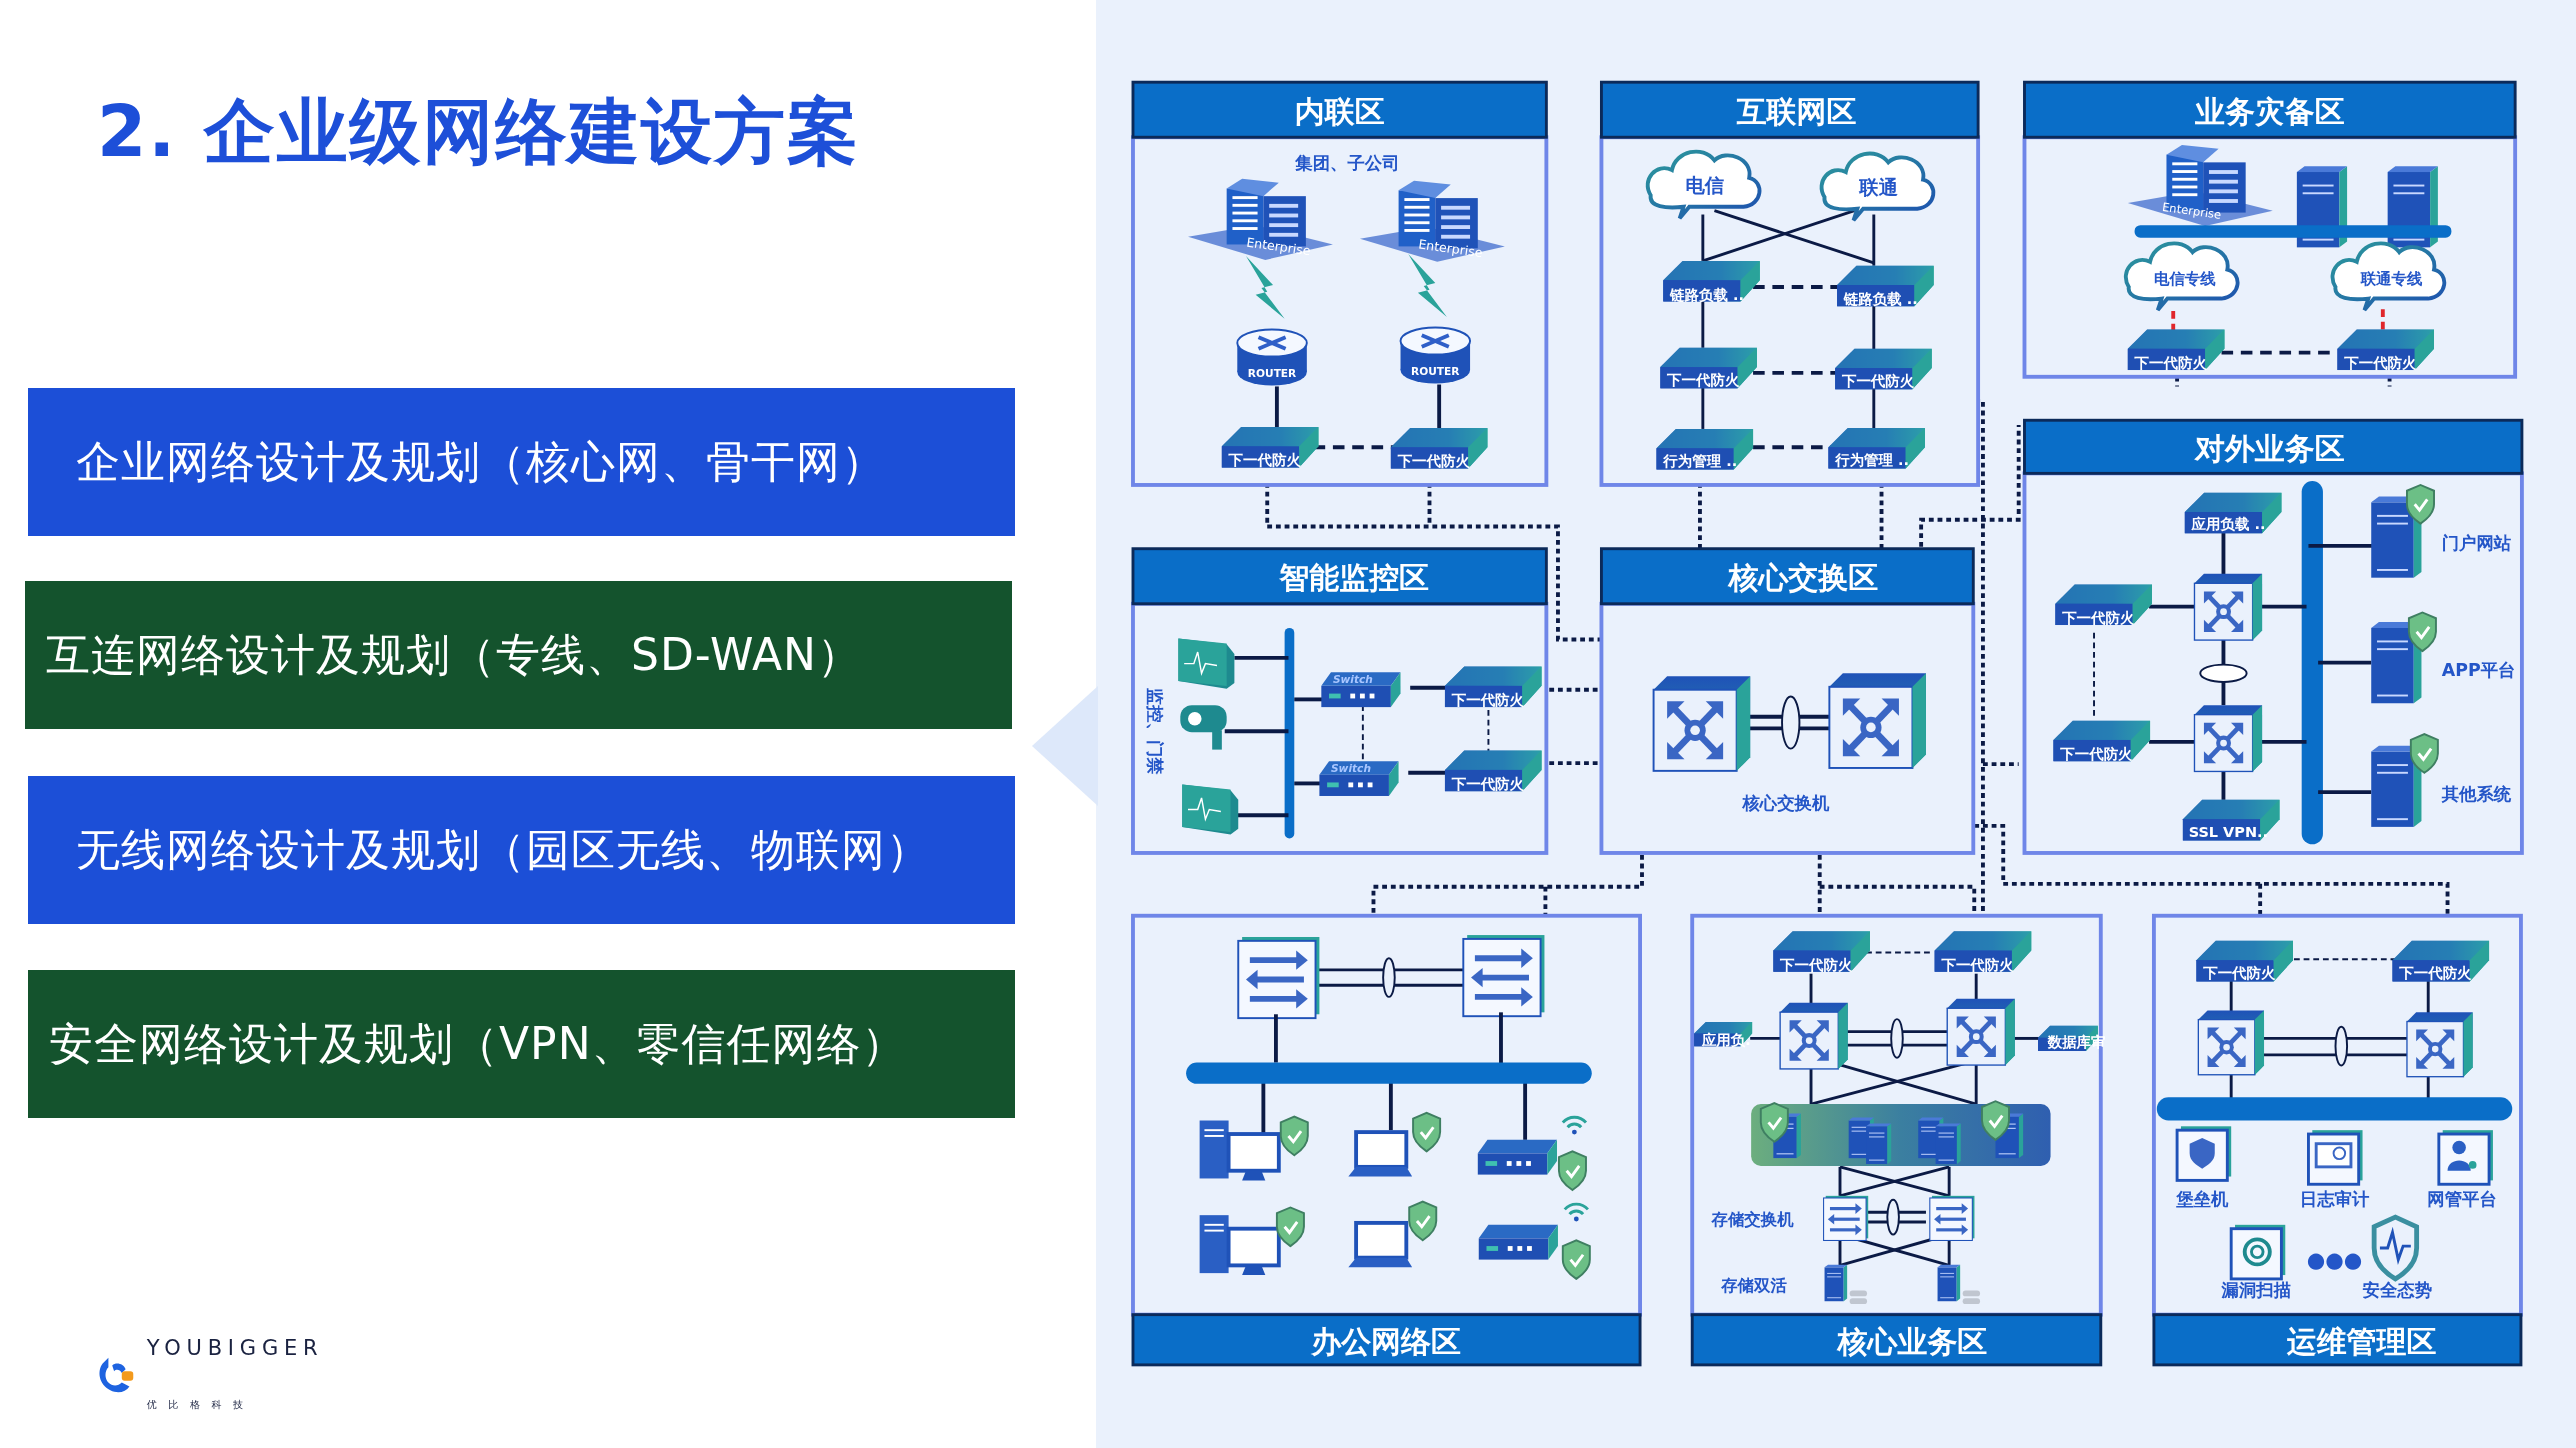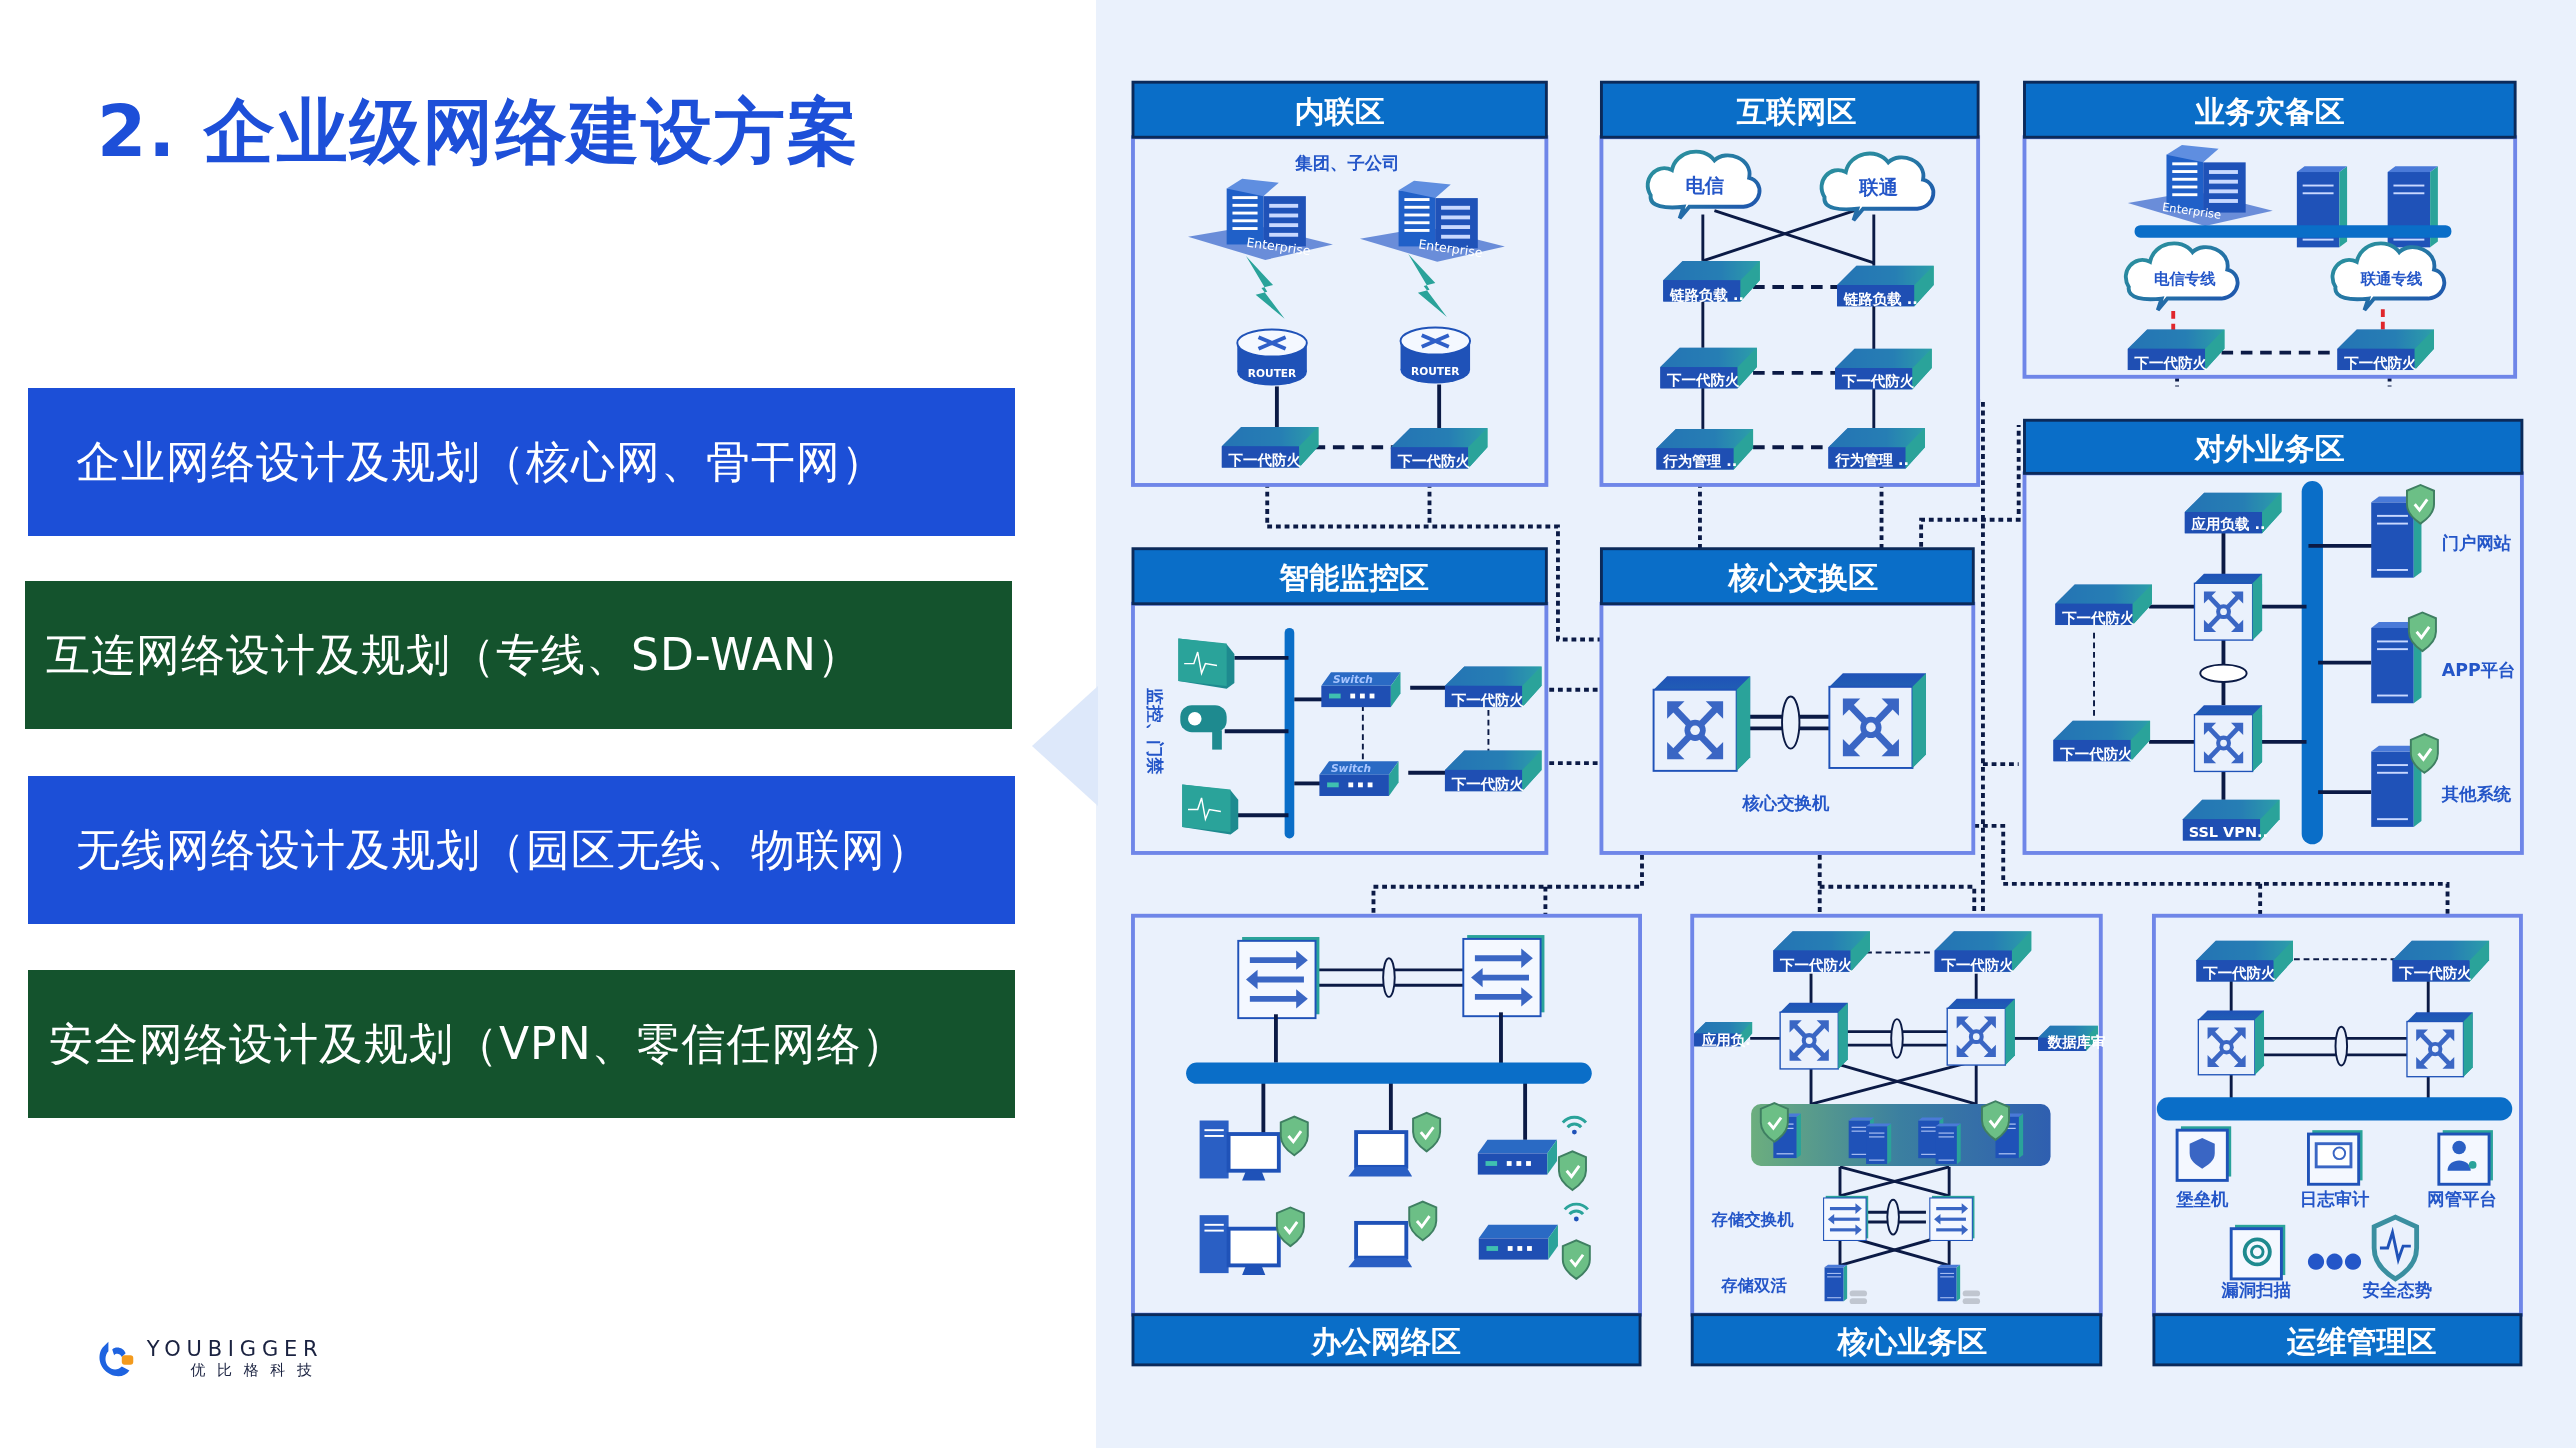--- a/index.html
+++ b/index.html
@@ -4,23 +4,23 @@
 <style>
   html,body{margin:0;padding:0;}
   body{width:2576px;height:1449px;position:relative;overflow:hidden;background:#ffffff;font-family:"DejaVu Sans","Liberation Sans",sans-serif;}
   .left{position:absolute;left:0;top:0;width:1128px;height:1449px;background:#fff;}
   .title{position:absolute;left:97px;top:85px;font-size:71px;font-weight:bold;color:#1d4fd8;letter-spacing:1.9px;margin:0;}
   .bar{position:absolute;left:28px;width:987px;height:148px;display:flex;align-items:center;padding-left:21px;box-sizing:border-box;color:#fff;font-size:44px;letter-spacing:1px;}
   .bar.blue{background:#1c4fd7;padding-left:48px;}
   .bar.orange{background:#14532d;}
   .logo{position:absolute;left:95px;top:1336px;display:flex;align-items:center;}
   .logo-mark{width:44px;height:44px;}
-  .logo-text{margin-left:7.7px;display:flex;flex-direction:column;text-align:right;}
+  .logo-text{margin-left:7.7px;display:flex;flex-direction:column;}
   .logo-en{font-size:21px;letter-spacing:5.8px;color:#1a2240;font-family:"DejaVu Sans",sans-serif;}
-  .logo-cn{font-size:15px;letter-spacing:11.6px;color:#1a2240;}
+  .logo-cn{font-size:10px;letter-spacing:11.6px;color:#1a2240;margin-top:38px;}
   .right{position:absolute;left:1096px;top:0;width:1480px;height:1449px;background:#eaf1fc;}
   .pointer{position:absolute;left:1032px;top:686px;width:0;height:0;border-top:60px solid transparent;border-bottom:60px solid transparent;border-right:66px solid #dde8fa;}
   svg text{font-family:"DejaVu Sans","Liberation Sans",sans-serif;}
   .zone-title{font-size:31px;font-weight:bold;fill:#ffffff;}
   .dev-label{font-size:15px;font-weight:bold;fill:#ffffff;}
   .blue-label{font-weight:bold;fill:#2456c8;}
 </style>
 </head>
 <body>
 

